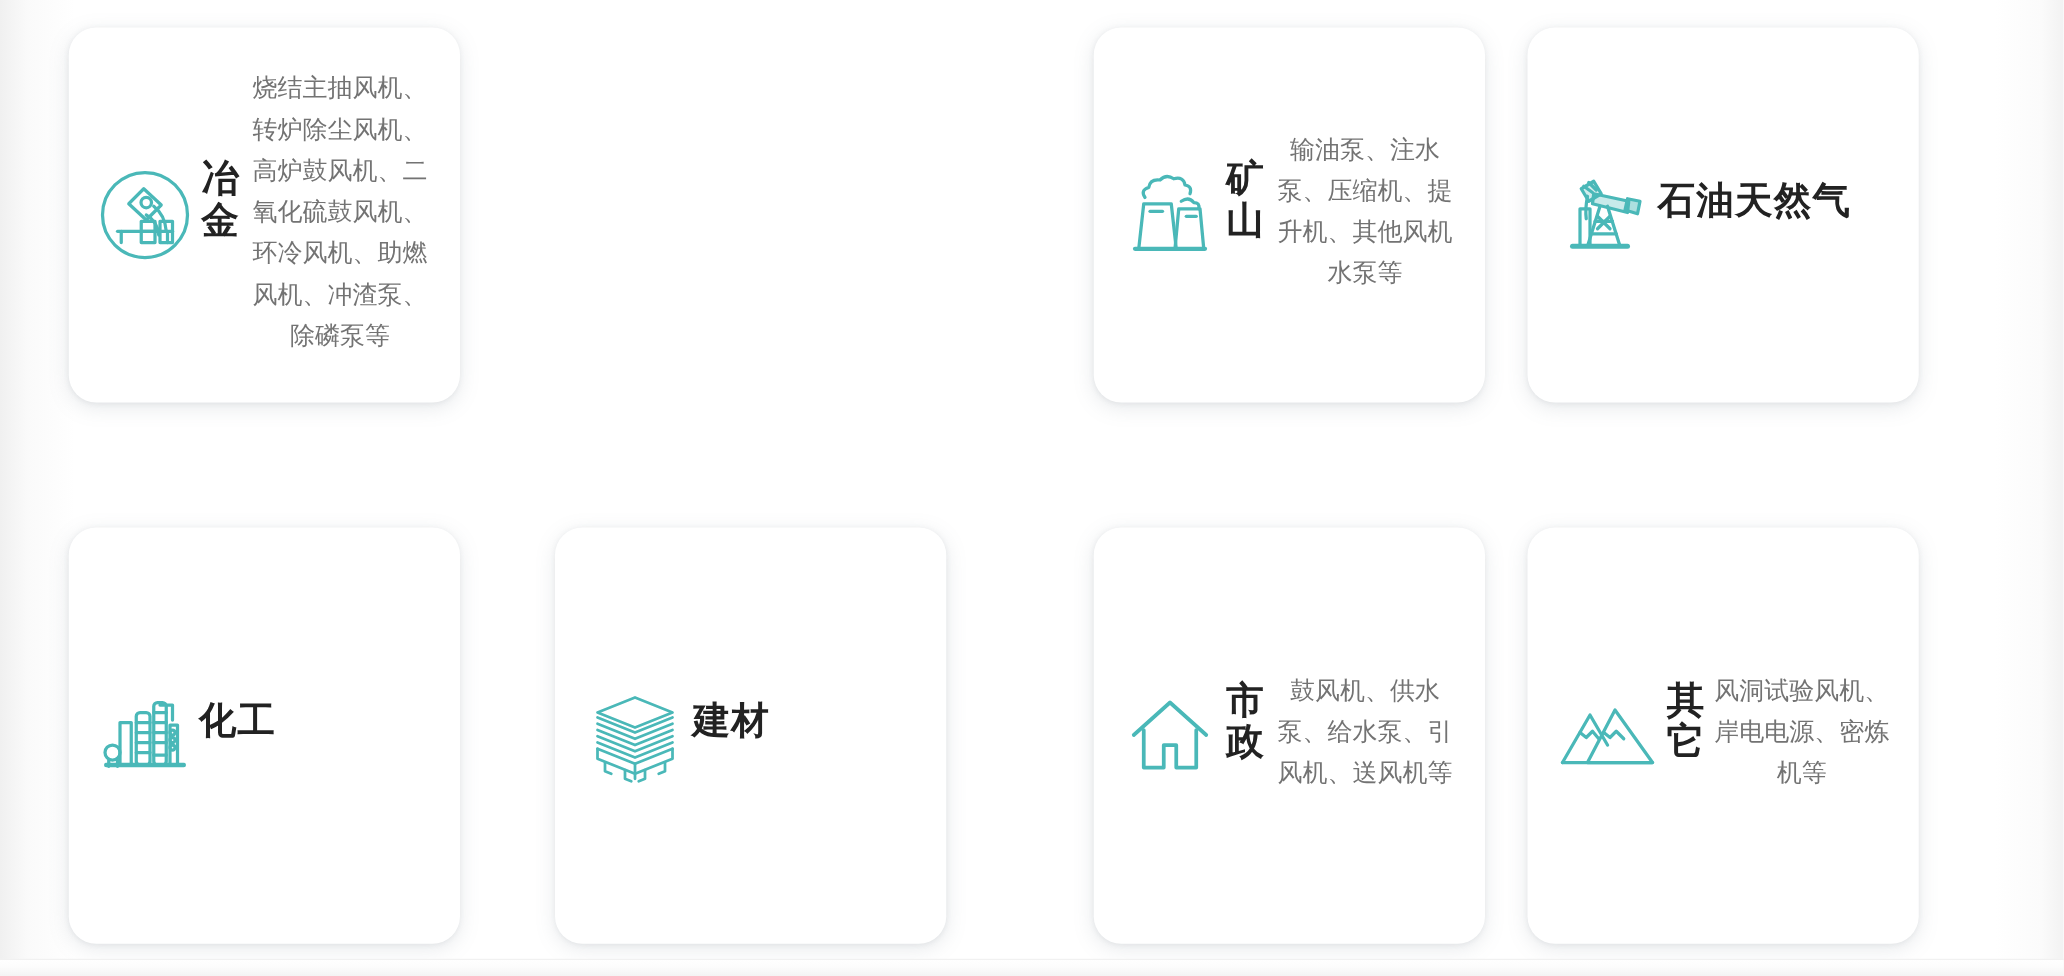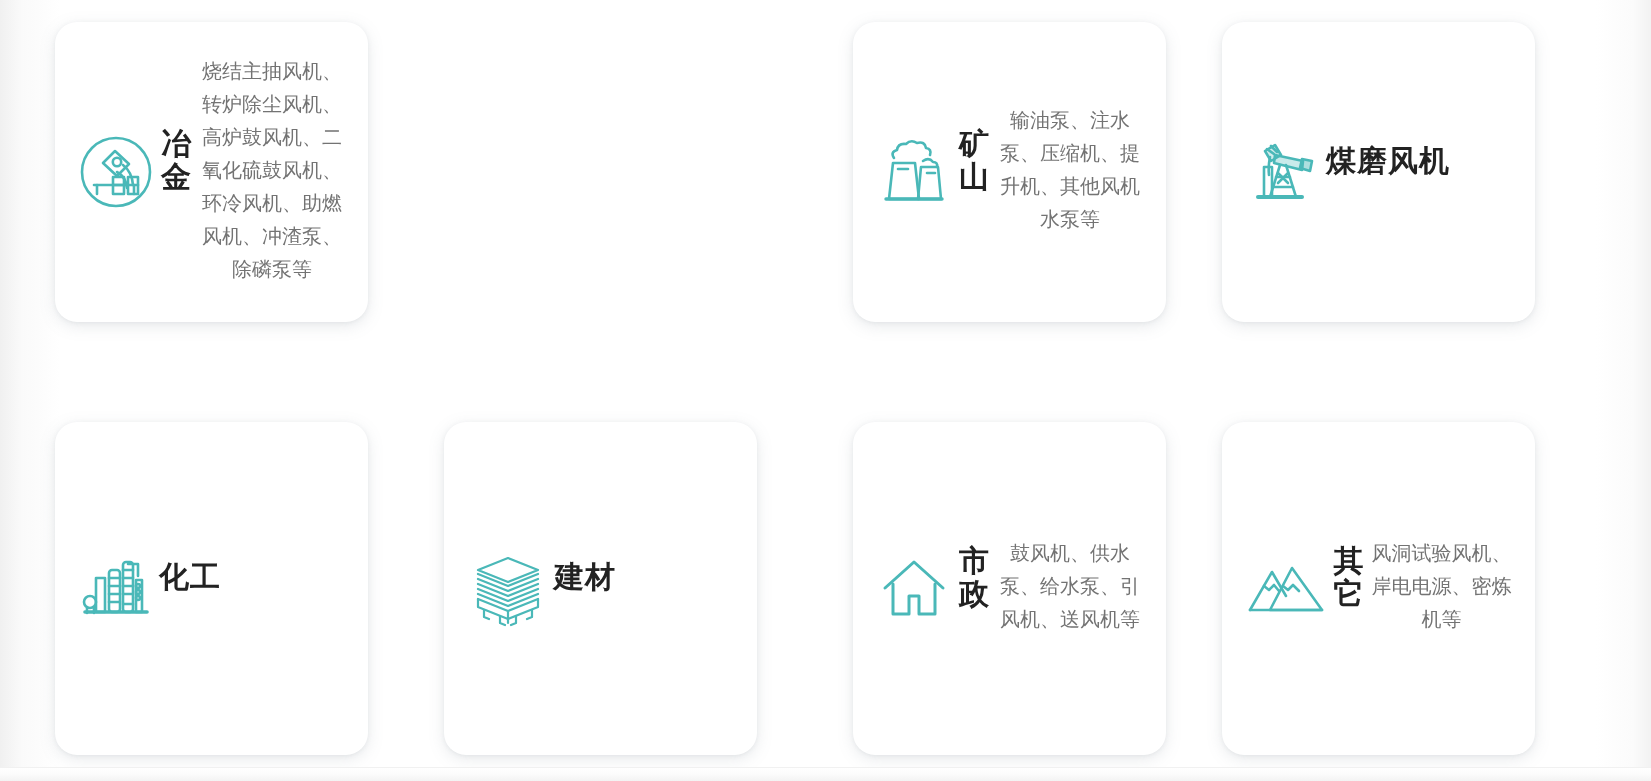--- a/index.html
+++ b/index.html
@@ -79,21 +79,21 @@
     border-radius: 22px;
     background: #ffffff;
     z-index: -1;
   }
 
   .card-row1 { top: 22px; height: 300px; }
   .card-row2 { top: 422px; height: 333px; }
 
   .col1 { left: 55px; }
   .col2 { left: 444px; }
-  .col3 { left: 853px; }
+  .col3 { left: 875px; }
   .col4 { left: 1222px; }
 
   .card-icon {
     height: 92px;
     display: flex;
     align-items: center;
     justify-content: center;
     margin-top: 6px;
     margin-bottom: 4px;
   }
@@ -168,21 +168,21 @@
         <path d="M30 28 q-2 10 -1 18"></path>
         <path d="M35 26 l28 6 -1 9 -28 -7 z" fill="#4ab8b8" fill-opacity="0.3"></path>
         <path d="M62 30 l10 2 -2 10 -10 -3 z" fill="#4ab8b8" fill-opacity="0.45"></path>
         <path d="M24 38 h8 v30 h-8 z"></path>
         <path d="M40 36 l-10 32 M46 36 l10 32"></path>
         <path d="M36 48 h14 M33 58 h20"></path>
         <path d="M38 44 l10 10 M48 44 l-10 10"></path>
         <path d="M18 68 h44" stroke-width="4"></path>
       </svg>
     </div>
-    <div class="card-title">煤磨风机</div>
+    <div class="card-title">石油天然气</div>
   </div>
 
   <div class="card card-row2 col1">
     <div class="card-icon">
       <svg width="86" height="86" viewBox="0 0 86 86" fill="none" stroke="#4ab8b8" stroke-width="2.6" stroke-linecap="round" stroke-linejoin="round">
         <path d="M23 32 h9 v34 h-9 z"></path>
         <rect x="36" y="24" width="11" height="42" rx="3"></rect>
         <path d="M36 32 h11 M36 40 h11 M36 48 h11 M36 56 h11"></path>
         <rect x="50" y="16" width="10" height="50" rx="3"></rect>
         <path d="M50 24 h10 M50 32 h10 M50 40 h10 M50 48 h10 M50 58 h10"></path>

